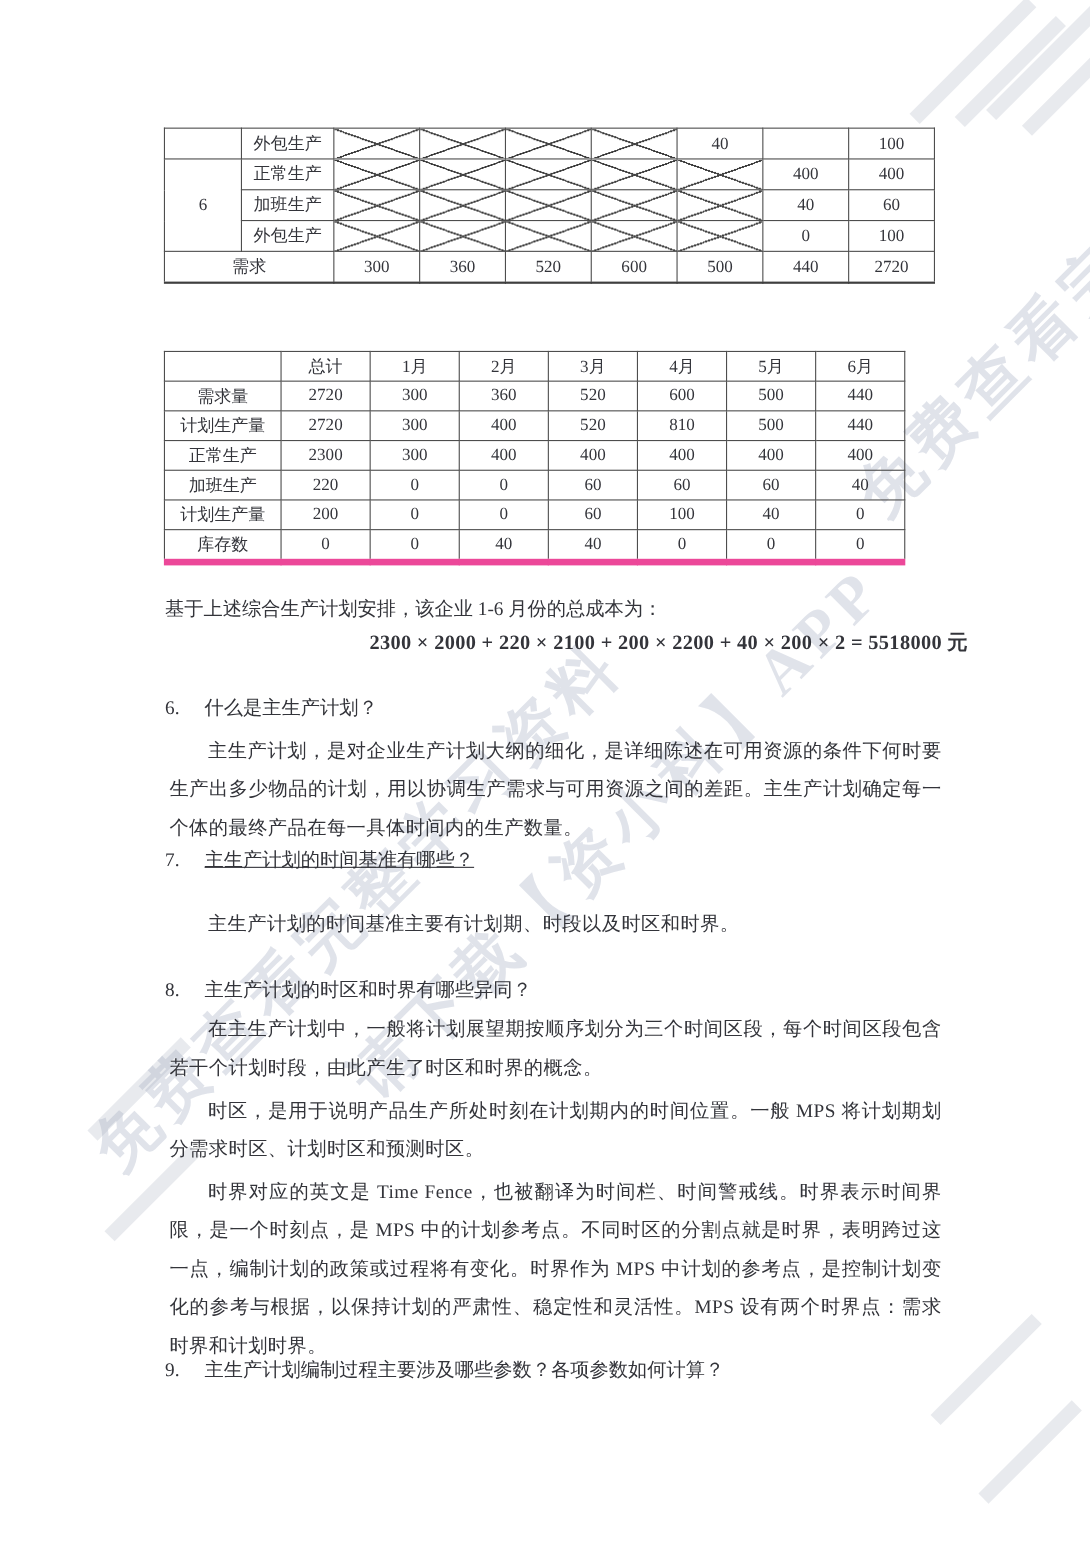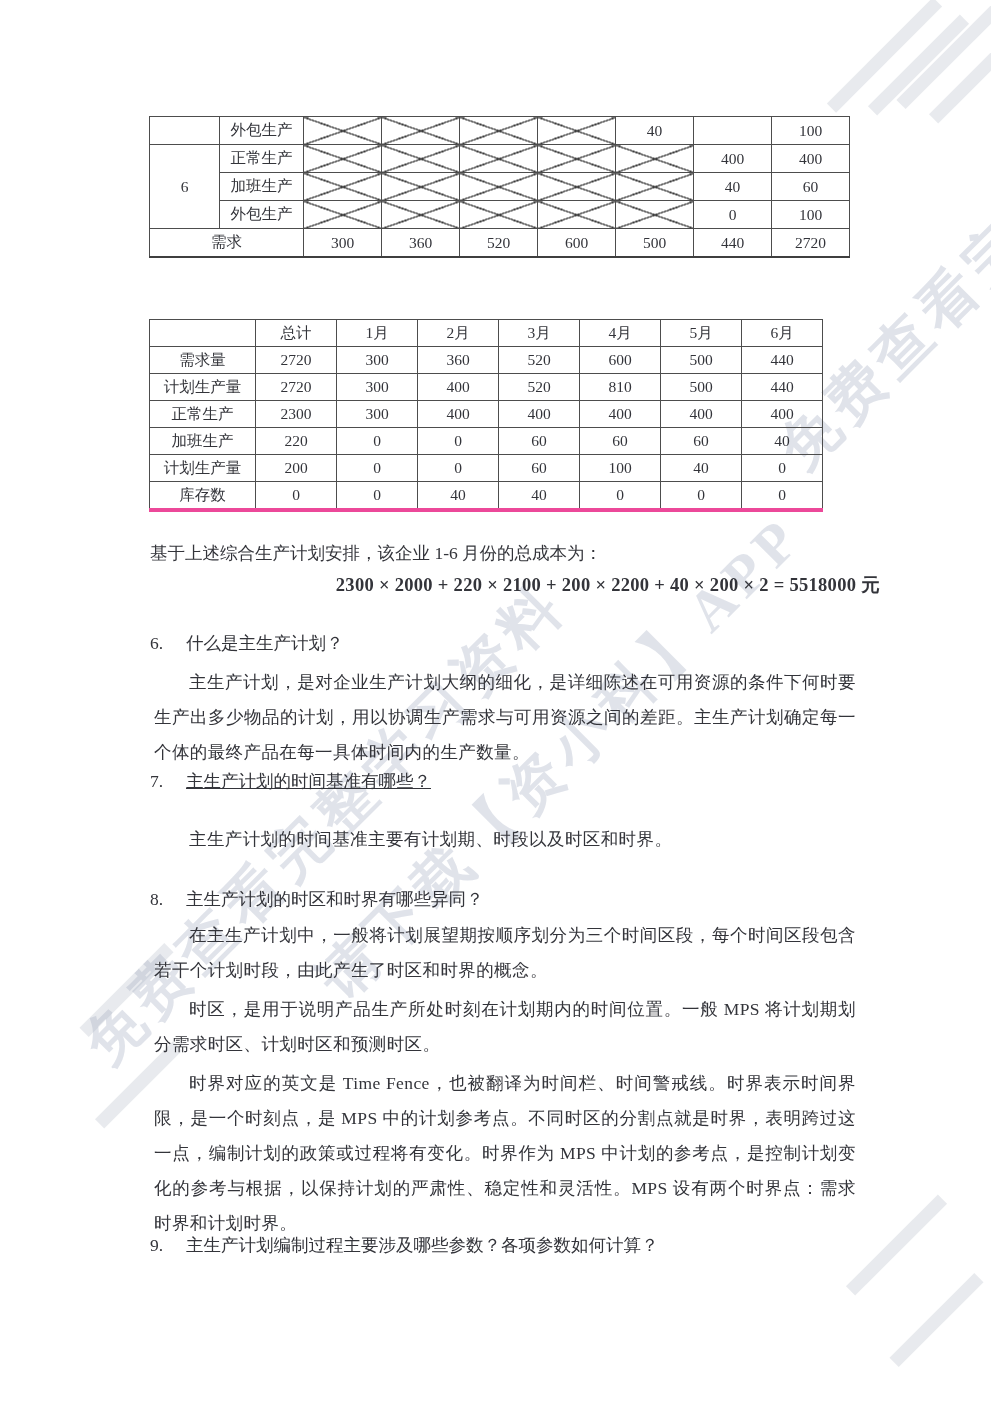--- a/index.html
+++ b/index.html
@@ -38,21 +38,21 @@
   td {
     border: 1px solid #4d4d4d;
     text-align: center;
     vertical-align: middle;
     font-size: 15.5px;
     padding: 0;
     overflow: hidden;
   }
   .t1 { left: 149px; top: 116px; width: 700px; border-bottom: 2px solid #3f3f3f; }
   .t1 td { height: 27px; font-family: Liberation Serif, serif; }
-  .t2 { left: 149px; top: 319px; width: 673px; border-bottom: 4px solid #ec4899; }
+  .t2 { left: 149px; top: 319px; width: 673px; border-bottom: 6px solid #ec4899; }
   .t2 td { height: 26px; }
   .xcell {
     background-image:
       linear-gradient(to top right,    transparent 0, transparent calc(50% - 0.7px), #3c3c3c calc(50% - 0.7px), #3c3c3c calc(50% + 0.7px), transparent calc(50% + 0.7px), transparent 100%),
       linear-gradient(to bottom right, transparent 0, transparent calc(50% - 0.7px), #3c3c3c calc(50% - 0.7px), #3c3c3c calc(50% + 0.7px), transparent calc(50% + 0.7px), transparent 100%);
   }
 
   
   .tblock { position: absolute; left: 150px; width: 710px; z-index: 2; font-size: 17.5px; line-height: 35px; }
   .intro       { top: 286px; }

